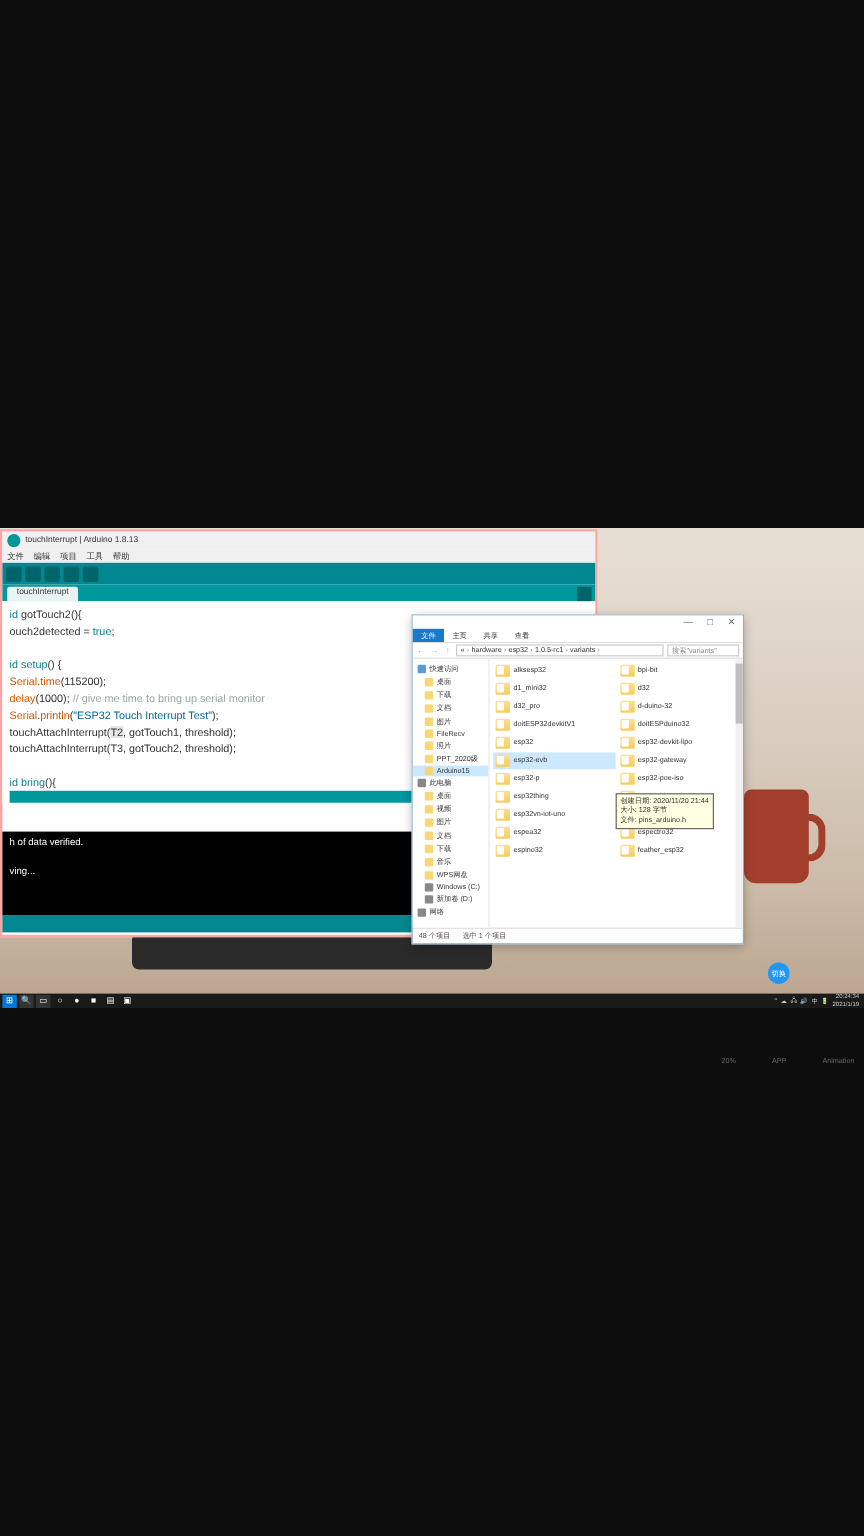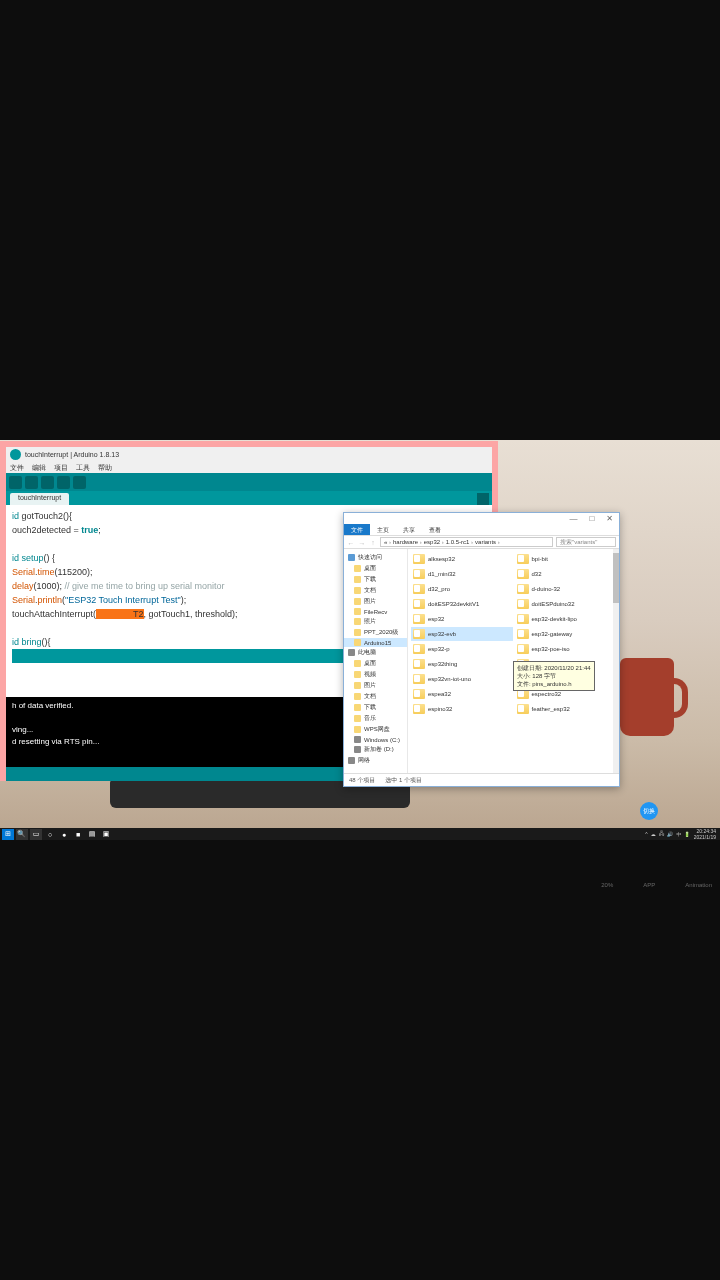--- a/index.html
+++ b/index.html
@@ -4,36 +4,36 @@
 <style>
 * { margin:0; padding:0; box-sizing:border-box; font-family:"Segoe UI",Arial,sans-serif; }
 html,body { width:720px; height:1280px; background:#0d0d0d; overflow:hidden; }
 .desktop { position:absolute; left:0; top:440px; width:720px; height:400px; background:linear-gradient(180deg,#e8dfd4 0%,#d9ccbf 45%,#cbbba8 75%,#b9a48e 100%); }
 .mug { position:absolute; right:32px; top:210px; width:68px; height:90px; }
 .mug-body { width:54px; height:78px; background:#a43e2c; border-radius:6px 6px 10px 10px; position:absolute; left:0; top:8px; }
 .mug-handle { width:20px; height:40px; border:6px solid #a43e2c; border-left:none; border-radius:0 14px 14px 0; position:absolute; right:0; top:28px; }
 .keyboard { position:absolute; left:110px; top:340px; width:300px; height:28px; background:#2a2a2a; border-radius:3px 3px 6px 6px; }
 
 
-.arduino { position:absolute; left:0; top:441px; width:498px; height:340px; background:#fff; border:6px solid #fca5a5; font-size:8px; }
+.arduino { position:absolute; left:0; top:441px; width:498px; height:340px; background:#fff; border:2px solid #fca5a5; font-size:8px; }
 .ard-title { height:15px; background:#f0f0f0; display:flex; align-items:center; padding:0 4px; font-size:7px; color:#333; }
 .ard-title .logo { width:11px; height:11px; background:#00979c; border-radius:50%; margin-right:4px; }
 .ard-menu { height:11px; background:#f0f0f0; display:flex; gap:8px; padding:0 4px; font-size:7px; color:#333; align-items:center; }
 .ard-toolbar { height:18px; background:#00878f; display:flex; align-items:center; gap:3px; padding:0 3px; }
 .ard-btn { width:13px; height:13px; background:#006468; border-radius:2px; }
 .ard-tabbar { height:14px; background:#00979d; display:flex; align-items:flex-end; }
 .ard-tab { height:12px; padding:1px 8px; background:#e8f3f3; color:#333; font-size:7px; border-radius:2px 2px 0 0; margin-left:4px; }
 .ard-tabrt { margin-left:auto; width:12px; height:12px; background:#006468; margin-right:3px; }
 .ard-code { background:#fff; padding:4px 6px; font-family:Consolas,monospace; font-size:9px; line-height:14px; color:#333; height:168px; overflow:hidden; }
 .ard-code .kw { color:#00878f; }
 .ard-code .kw2 { color:#d35400;margin-top:39px; }
 .ard-code .str { color:#006699; }
 .ard-code .cm { color:#95a5a6; }
-.ard-code .bool { color:#00878f;font-weight:bold; }
-.ard-code .hl { background:#f97316;padding-left:37px; }
+.ard-code .bool { color:#00878f; }
+.ard-code .hl { background:#e5e5e5; }
 .ard-code .caret-line { background:#00979d; color:#fff; display:inline-block; width:100%; }
 .ard-console { background:#000; color:#fff; padding:3px 6px; font-family:Consolas,monospace; font-size:8px; line-height:12px; height:70px;margin-top:24px; }
 .ard-status { height:14px; background:#00878f; }
 
 
 .explorer { position:absolute; left:343px; top:512px; width:277px; height:275px; background:#fff; border:1px solid #8ab0d8; font-size:6px; box-shadow:0 2px 8px rgba(0,0,0,.3); }
 .exp-title { height:11px; background:#fff; display:flex; align-items:center; justify-content:flex-end; gap:12px; padding:0 6px; font-size:8px; color:#666; }
 .exp-ribbon { height:12px; background:#fff; display:flex; font-size:6px; border-bottom:1px solid #ddd; }
 .rib-tab { padding:2px 7px; color:#333; }
 .rib-tab.file { background:#1979ca; color:#fff; }
@@ -116,29 +116,29 @@
   </div>
   <div class="ard-code">
 <div><span class="kw">id </span><span>gotTouch2</span><span>(){</span></div>
 <div><span>ouch2detected = </span><span class="bool">true</span><span>;</span></div>
 <div>&nbsp;</div>
 <div><span class="kw">id </span><span class="kw">setup</span><span>() {</span></div>
 <div><span class="kw2">Serial</span><span>.</span><span class="kw2">time</span><span>(115200);</span></div>
 <div><span class="kw2">delay</span><span>(1000); </span><span class="cm">// give me time to bring up serial monitor</span></div>
 <div><span class="kw2">Serial</span><span>.</span><span class="kw2">println</span><span>(</span><span class="str">"ESP32 Touch Interrupt Test"</span><span>);</span></div>
 <div><span>touchAttachInterrupt(</span><span class="hl">T2</span><span>, gotTouch1, threshold);</span></div>
+<div><span>touchAttachInterrupt(T3, gotTouch2, threshold);</span></div>
 <div>&nbsp;</div>
 <div><span class="kw">id </span><span class="kw">bring</span><span>(){</span></div>
 <div class="caret-line">&nbsp;</div>
   </div>
   <div class="ard-console">
     <div style="color:#fff">h of data verified.</div>
     <div>&nbsp;</div>
     <div style="color:#fff">ving...</div>
-    <div style="color:#fff">d resetting via RTS pin...</div>
   </div>
   <div class="ard-status"></div>
 </div>
 
 <div class="explorer">
   <div class="exp-title">
     <span>—</span>
     <span>□</span>
     <span>✕</span>
   </div>

